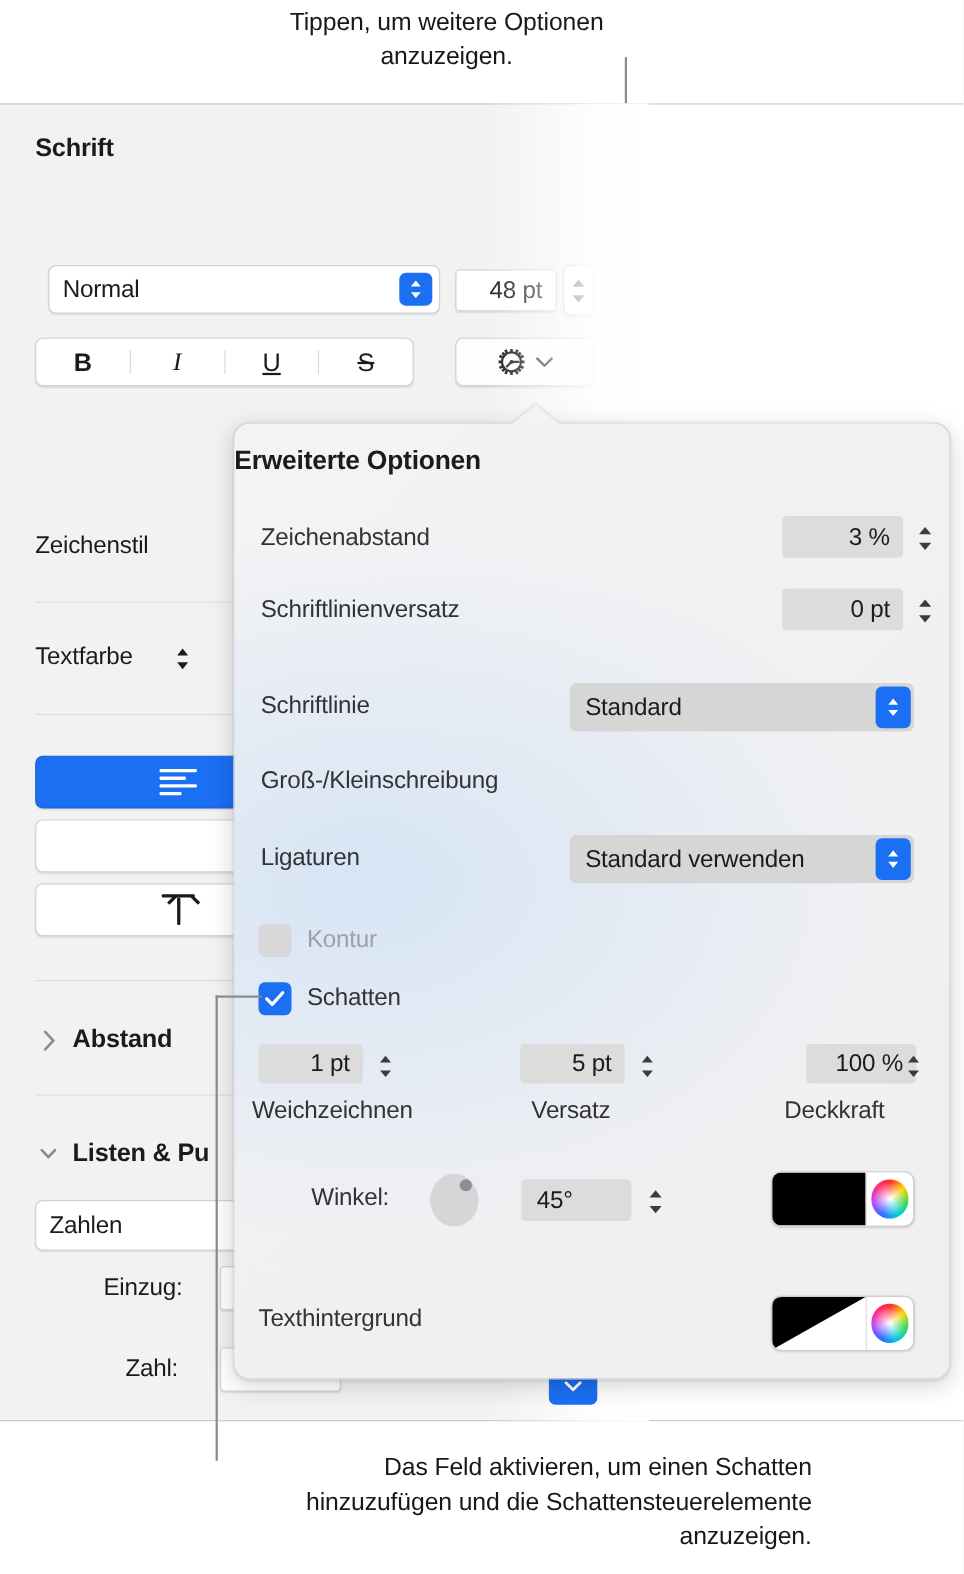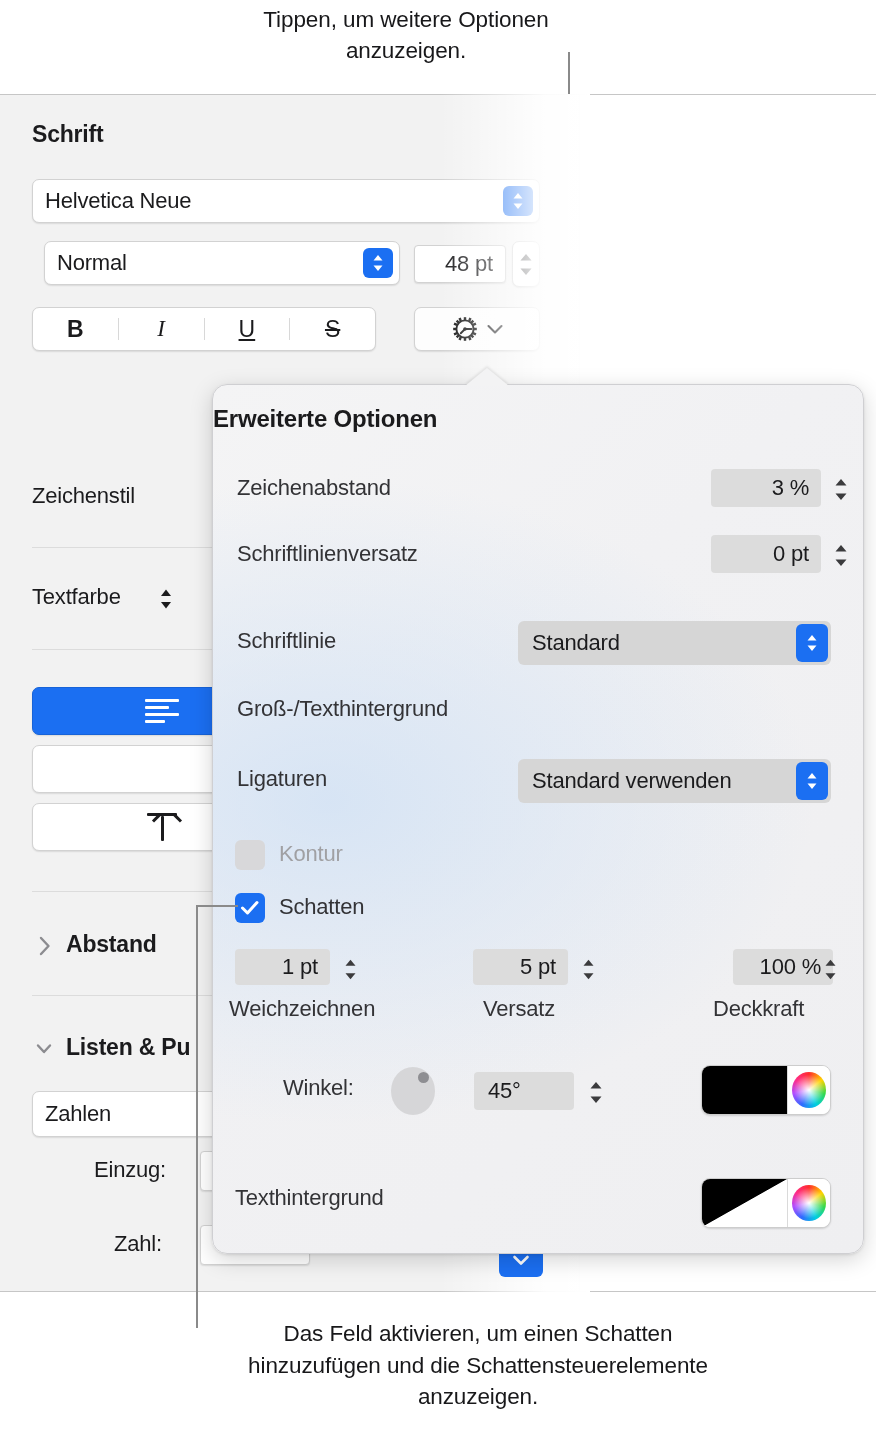--- a/index.html
+++ b/index.html
@@ -15,21 +15,21 @@
   .stage{position:absolute;left:0;top:0;width:876px;height:1091px;}
 
   
   .callout-top{
     position:absolute;left:250px;top:4px;width:312px;
     text-align:center;font-size:22.5px;line-height:31px;color:#18181a;
     letter-spacing:-0.1px;
   }
   .callout-bottom{
     position:absolute;left:218px;top:1318px;width:520px;
-    text-align:center;font-size:22.5px;line-height:31.5px;color:#18181a;
+    text-align:right;font-size:22.5px;line-height:31.5px;color:#18181a;
     letter-spacing:-0.1px;
   }
   .leader{position:absolute;background:#8a8a8a;}
   .leader-v-top{left:568px;top:52px;width:2px;height:287px;}
   .leader-h-top{left:505px;top:338px;width:65px;height:2px;}
   .leader-v-bot{left:196px;top:905px;width:2px;height:423px;}
   .leader-h-bot{left:196px;top:905px;width:42px;height:2px;}
 
   
   .panel{
@@ -187,29 +187,20 @@
   <div class="callout-top">Tippen, um weitere Optionen anzuzeigen.</div>
   <div class="leader leader-v-top"></div>
   <div class="leader leader-h-top"></div>
 
   <div class="panel-right-white"></div>
 
   <div class="panel">
 
     <div class="sect-title" style="position:absolute;left:32px;top:26px;">Schrift</div>
 
-    <div class="ctl" style="left:32px;top:84px;width:508px;height:44px;">
-      <span class="val">Helvetica Neue</span>
-      <div class="bluebox" style="position:absolute;right:6px;top:6px;">
-        <svg width="14" height="20" viewBox="0 0 14 20">
-            <path d="M7 2 L11.5 7.4 L2.5 7.4 Z" fill="#fff"></path>
-            <path d="M7 18 L11.5 12.6 L2.5 12.6 Z" fill="#fff"></path>
-          </svg>
-      </div>
-    </div>
 
     <div class="ctl" style="left:32px;top:146px;width:356px;height:44px;margin-left:12px;">
       <span class="val">Normal</span>
       <div class="bluebox" style="position:absolute;right:6px;top:6px;">
         <svg width="14" height="20" viewBox="0 0 14 20">
             <path d="M7 2 L11.5 7.4 L2.5 7.4 Z" fill="#fff"></path>
             <path d="M7 18 L11.5 12.6 L2.5 12.6 Z" fill="#fff"></path>
           </svg>
       </div>
     </div>
@@ -393,21 +384,21 @@
     <div class="popupbtn" style="left:305px;top:236px;width:313px;height:44px;">
       <span>Standard</span>
       <div class="bluebox" style="width:32px;height:38px;top:3px;right:3px;">
         <svg width="14" height="22" viewBox="0 0 14 22">
             <path d="M7 3 L11.5 8.6 L2.5 8.6 Z" fill="#fff"></path>
             <path d="M7 19 L11.5 13.4 L2.5 13.4 Z" fill="#fff"></path>
           </svg>
       </div>
     </div>
 
-    <div class="pop-label" style="left:24px;top:311px;">Groß-/Texthintergrund</div>
+    <div class="pop-label" style="left:24px;top:311px;">Groß-/Kleinschreibung</div>
 
     <div class="pop-label" style="left:24px;top:381px;">Ligaturen</div>
     <div class="popupbtn" style="left:305px;top:374px;width:313px;height:44px;">
       <span>Standard verwenden</span>
       <div class="bluebox" style="width:32px;height:38px;top:3px;right:3px;">
         <svg width="14" height="22" viewBox="0 0 14 22">
             <path d="M7 3 L11.5 8.6 L2.5 8.6 Z" fill="#fff"></path>
             <path d="M7 19 L11.5 13.4 L2.5 13.4 Z" fill="#fff"></path>
           </svg>
       </div>

